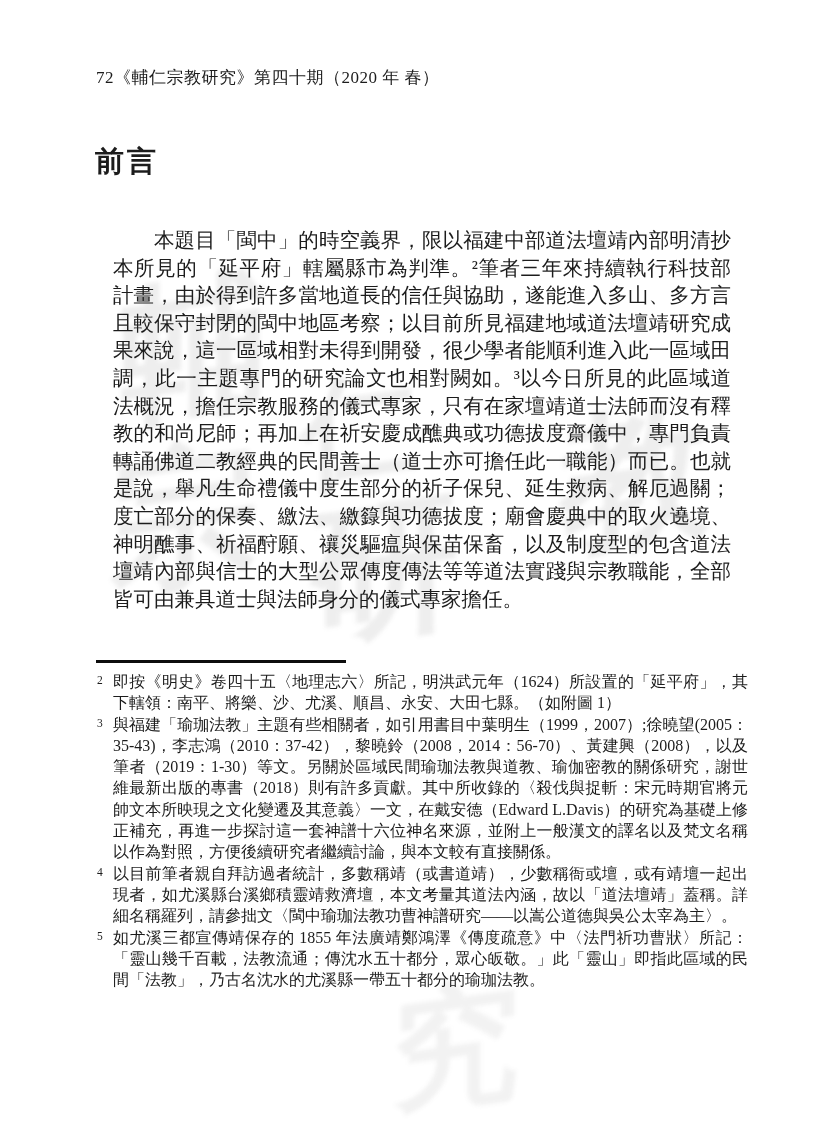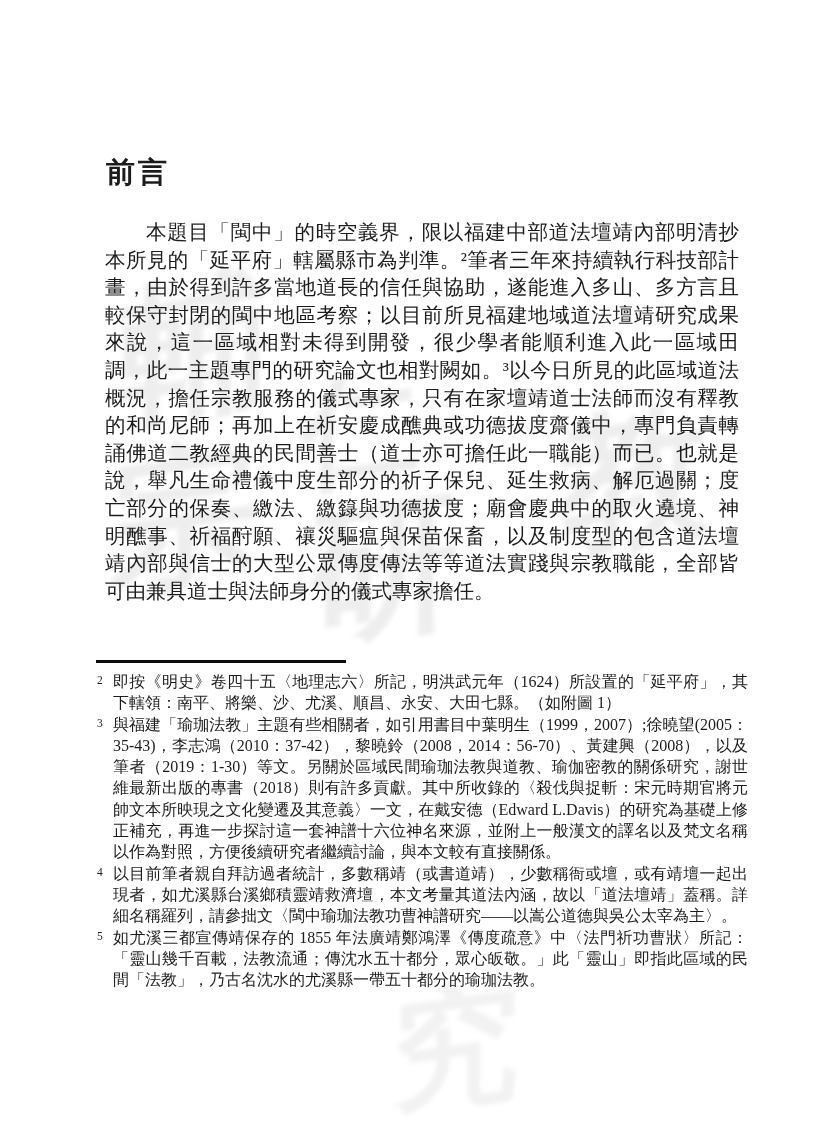--- a/index.html
+++ b/index.html
@@ -37,38 +37,38 @@
     left: 96px;
     font-size: 17px;
     letter-spacing: 0.5px;
     white-space: nowrap;
   }
   
   .section-title {
     position: absolute;
     top: 142px;
     left: 95px;
-    margin: 11px;
+    margin: 0;
     font-family: Liberation Sans, sans-serif;
     font-size: 29px;
     font-weight: bold;
     letter-spacing: 3px;
   }
   
   .body-text {
     position: absolute;
     top: 211px;
     left: 97px;
     width: 650px;
     font-size: 20.5px;
     line-height: 27.6px;
     text-align: justify;
     text-justify: inter-ideograph;
   }
-  .body-text p { margin: 8px; text-indent: 2em; }
+  .body-text p { margin: 16px; text-indent: 2em; }
   
   .fn-sep {
     position: absolute;
     top: 660px;
     left: 96px;
     width: 250px;
     height: 0;
     border-top: 3px solid #0d0d0d;
   }
   .footnotes {
@@ -96,20 +96,21 @@
 
   <div class="watermark">
     <span class="wm-glyph wm-0">輔</span>
     <span class="wm-glyph wm-1">仁</span>
     <span class="wm-glyph wm-2">宗</span>
     <span class="wm-glyph wm-3">教</span>
     <span class="wm-glyph wm-4">研</span>
     <span class="wm-glyph wm-5">究</span>
   </div>
 
+  <div class="running-head">72《輔仁宗教研究》第四十期（2020 年 春）</div>
 
   <h1 class="section-title">前言</h1>
 
   <main class="body-text">
     <p>本題目「閩中」的時空義界，限以福建中部道法壇靖內部明清抄本所見的「延平府」轄屬縣市為判準。²筆者三年來持續執行科技部計畫，由於得到許多當地道長的信任與協助，遂能進入多山、多方言且較保守封閉的閩中地區考察；以目前所見福建地域道法壇靖研究成果來說，這一區域相對未得到開發，很少學者能順利進入此一區域田調，此一主題專門的研究論文也相對闕如。³以今日所見的此區域道法概況，擔任宗教服務的儀式專家，只有在家壇靖道士法師而沒有釋教的和尚尼師；再加上在祈安慶成醮典或功德拔度齋儀中，專門負責轉誦佛道二教經典的民間善士（道士亦可擔任此一職能）而已。也就是說，舉凡生命禮儀中度生部分的祈子保兒、延生救病、解厄過關；度亡部分的保奏、繳法、繳籙與功德拔度；廟會慶典中的取火遶境、神明醮事、祈福酧願、禳災驅瘟與保苗保畜，以及制度型的包含道法壇靖內部與信士的大型公眾傳度傳法等等道法實踐與宗教職能，全部皆可由兼具道士與法師身分的儀式專家擔任。</p>
   </main>
 
   <div class="fn-sep"></div>
 
   <section class="footnotes">

